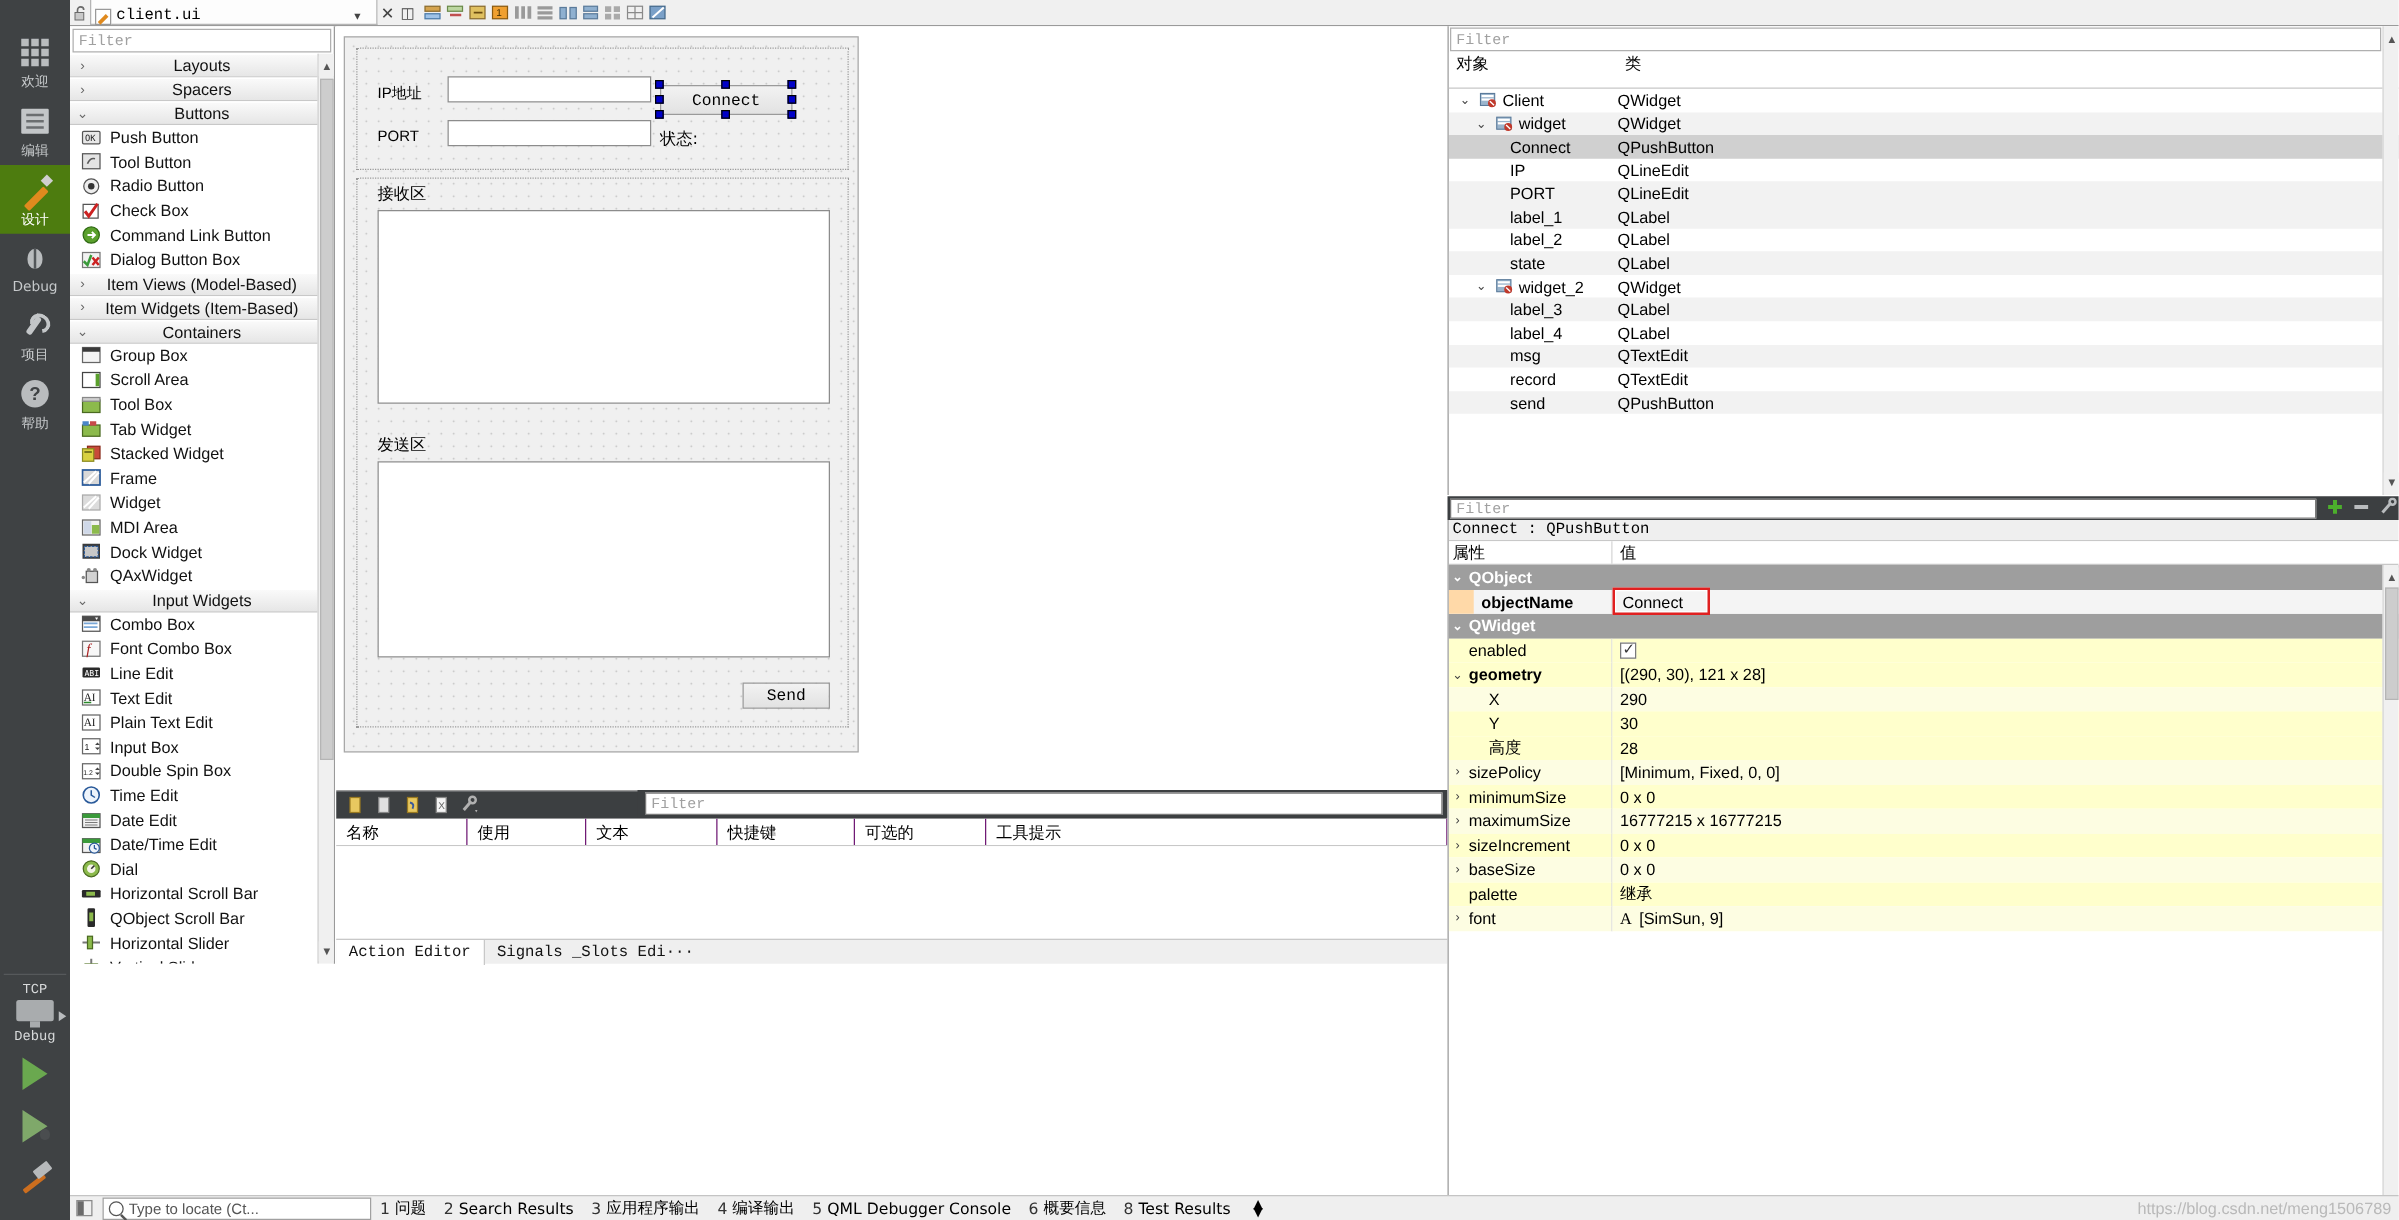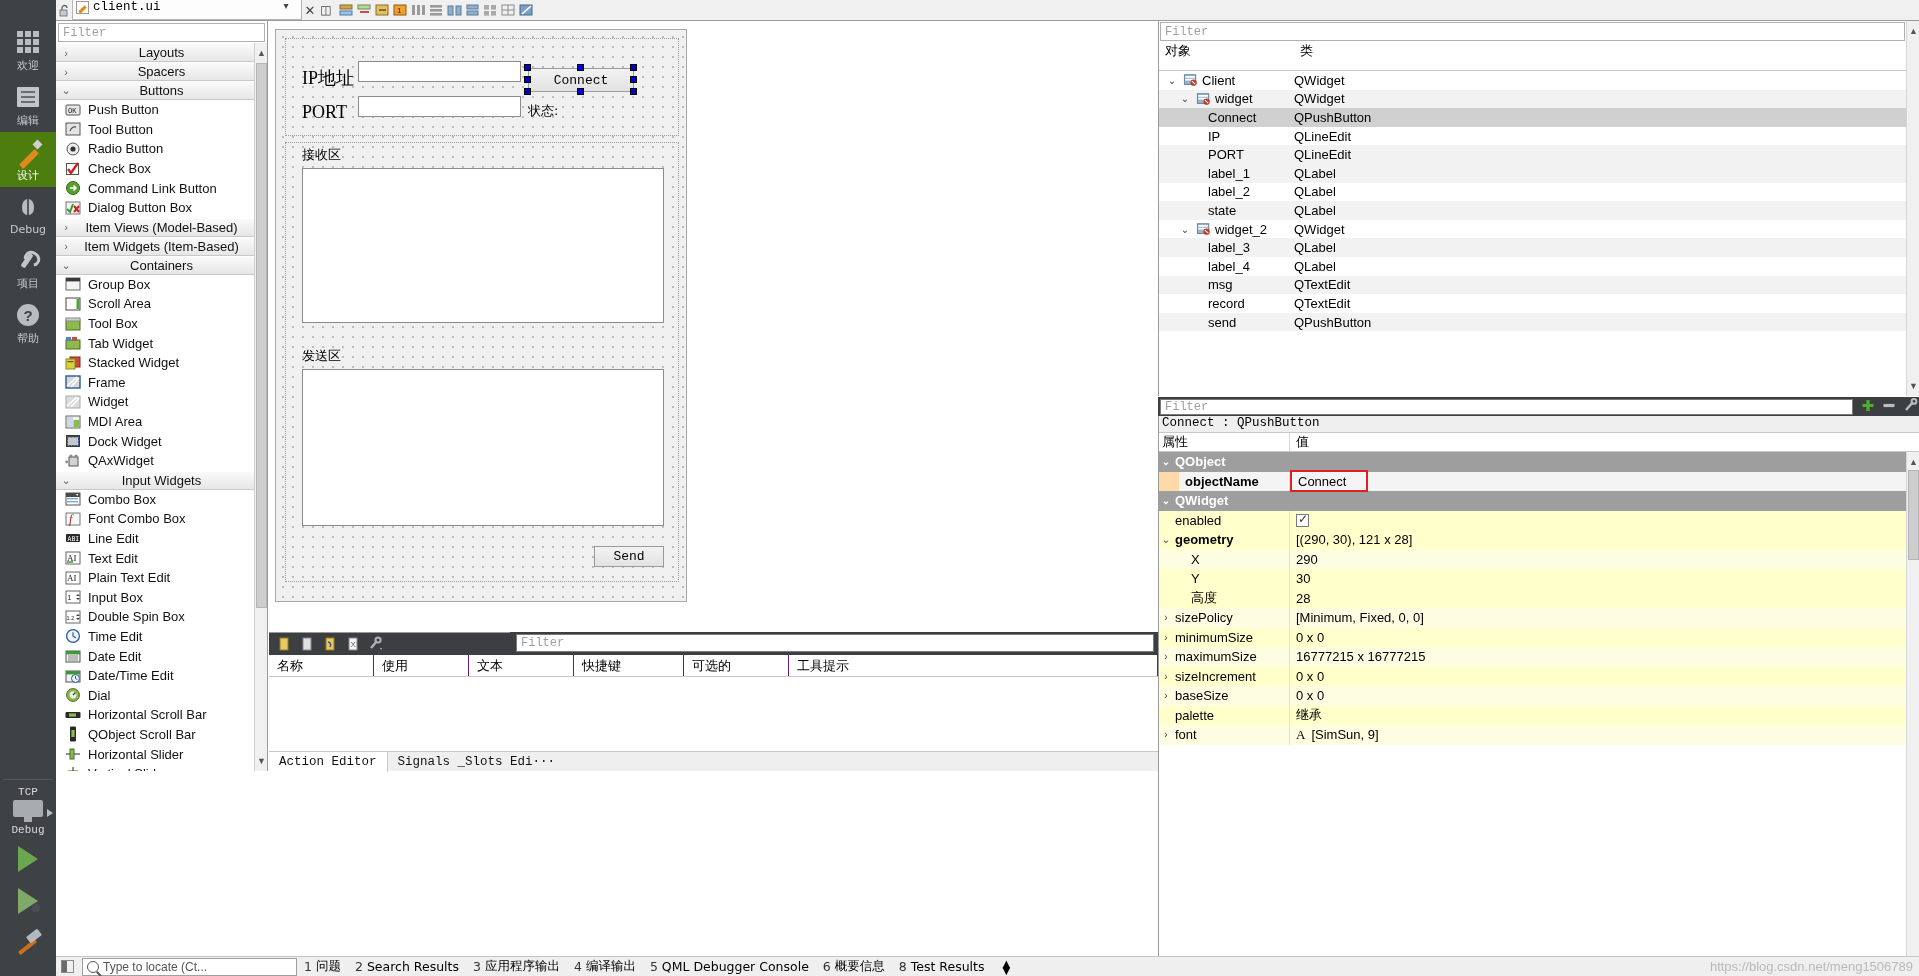--- a/index.html
+++ b/index.html
@@ -65,21 +65,21 @@
   .hammer { width:26px; height:24px; position:relative;}
   .hammer::before{content:"";position:absolute;left:2px;top:14px;width:21px;height:4px;
     background:#cc6e1f;transform:rotate(-38deg);border-radius:1px;}
   .hammer::after{content:"";position:absolute;left:12px;top:1px;width:14px;height:8px;
     background:#b6b9bb;transform:rotate(-38deg);border-radius:1px;}
 
   
   .titlebar { position:absolute; left:56px; top:0; width:1863px; height:21px; background:#f0f0f0;
     border-bottom:1px solid #9a9a9a; display:flex; align-items:center; }
   .tb-lock { width:16px; height:20px; display:flex; align-items:center; justify-content:center; }
-  .filetab { display:flex; align-items:flex-start; gap:5px; padding:0 6px 0 2px; height:20px;
+  .filetab { display:flex; align-items:flex-end; gap:5px; padding:0 6px 0 2px; height:20px;
     background:#fdfdfd; border:1px solid #b5b5b5; border-top:none; min-width:230px; }
   .filetab .name { font-family:"Liberation Mono", monospace; font-size:12.5px; }
   .penmini { width:13px; height:13px; position:relative; display:inline-block;}
   .penmini::before{content:"";position:absolute;left:1px;top:1px;width:11px;height:11px;
     background:#fff;border:1px solid #9a9a9a;}
   .penmini::after{content:"";position:absolute;left:3px;top:8px;width:9px;height:3px;
     background:#e08a1e;transform:rotate(-45deg);}
   .tb-chev { margin-left:auto; width:18px; text-align:center; color:#444; font-size:10px; }
   .tb-close { width:16px; text-align:center; color:#444; font-size:13px; cursor:pointer;}
   .tb-split { width:16px; text-align:center; color:#444; font-size:12px; cursor:pointer;}
@@ -111,21 +111,21 @@
   .wb-up{top:2px;} .wb-dn{bottom:2px;}
 
   
   .formarea { position:absolute; left:269px; top:21px; width:889px; height:610px;
     background:#ffffff; overflow:hidden; }
   .formwin { position:absolute; left:6px; top:8px; width:412px; height:573px;
     background:#f0f0f0; border:1px solid #a8a8a8;
     background-image:radial-gradient(#b9b9b9 0.7px, transparent 0.8px);
     background-size:10px 10px; background-position:2px 2px; }
   .subpanel { position:absolute; border:1px dotted #9b9b9b; }
-  .flabel { position:absolute; font-family:Liberation Serif, serif; font-size:18px; color:#000;
+  .flabel { position:absolute; font-family:Liberation Sans, sans-serif; font-size:12px; color:#000;
     white-space:nowrap; }
   .flabel-cn { position:absolute; font-family:"DejaVu Sans", sans-serif; font-size:13px; color:#000;
     white-space:nowrap; }
   .fedit { position:absolute; background:#fff; border:1px solid #8c8c8c; }
   .ftext { position:absolute; background:#fff; border:1px solid #8c8c8c; }
   .fbtn { position:absolute; background:linear-gradient(#f2f2f2,#e2e2e2); border:1px solid #9a9a9a;
     display:flex; align-items:center; justify-content:center;
     font-family:"Liberation Mono", monospace; font-size:13px; color:#000; }
   .handle { position:absolute; width:7px; height:7px; background:#0000c8; border:1px solid #000; }
 

